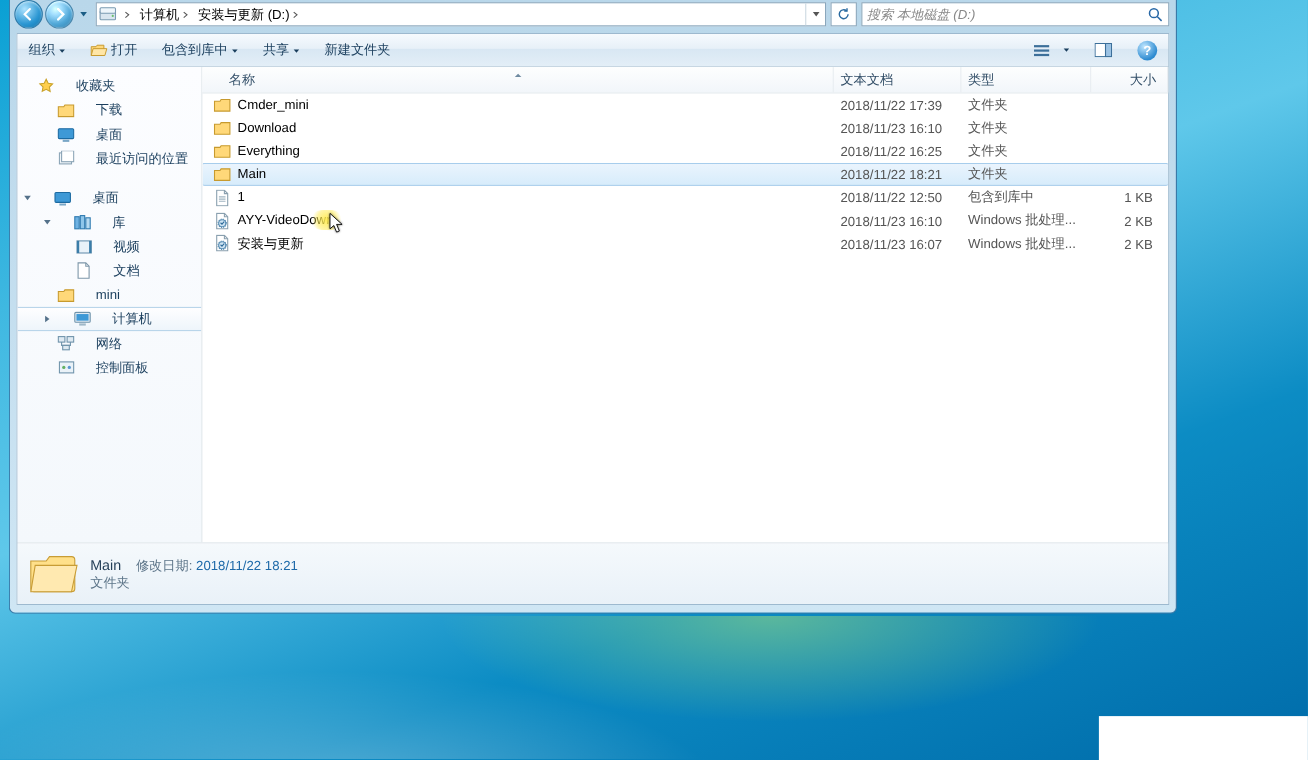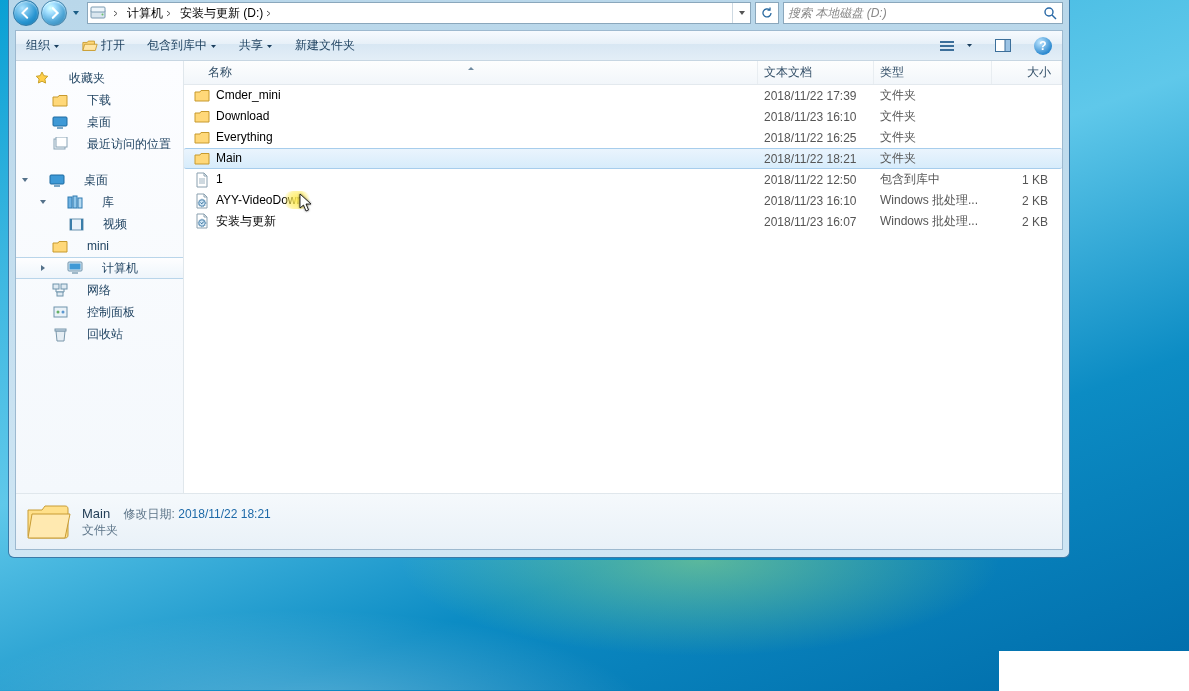--- a/index.html
+++ b/index.html
@@ -340,20 +340,29 @@
           <div class="navrow indent2">
             <span class="ic">
                 <svg width="15" height="13" viewBox="0 0 15 13">
                   <rect x="1" y="1" width="13" height="11" fill="#e9f2f9" stroke="#6a93b0"></rect>
                   <rect x="1" y="1" width="2" height="11" fill="#3a7da9"></rect>
                   <rect x="12" y="1" width="2" height="11" fill="#3a7da9"></rect>
                 </svg>
               </span>
             <span>视频</span>
           </div>
+          <div class="navrow indent2">
+            <span class="ic">
+                <svg class="txt-ic" viewBox="0 0 14 16">
+                  <path d="M2 1h7l3 3v11H2z" fill="#fff" stroke="#7d97a9"></path>
+                  <path d="M9 1v3h3" fill="none" stroke="#7d97a9"></path>
+                </svg>
+              </span>
+            <span>文档</span>
+          </div>
           <div class="navrow indent1">
             <span class="ic">
                 <svg class="folder-ic" viewBox="0 0 16 13">
                   <path d="M1 3h5l1-1.5h8V12H1z" fill="#ffd879" stroke="#c79a2e"></path>
                 </svg>
               </span>
             <span>mini</span>
           </div>
           <div class="navrow indent1 sel">
             <span class="exp">
@@ -383,29 +392,20 @@
           </div>
           <div class="navrow indent1">
             <span class="ic">
                 <svg width="15" height="14" viewBox="0 0 15 14">
                   <rect x="1" y="2" width="13" height="10" fill="#eaf2f8" stroke="#6f93ab"></rect>
                   <circle cx="5" cy="7" r="1.5" fill="#64b064"></circle>
                   <circle cx="10" cy="7" r="1.5" fill="#5a97d1"></circle>
                 </svg>
               </span>
             <span>控制面板</span>
-          </div>
-          <div class="navrow indent1">
-            <span class="ic">
-                <svg width="13" height="15" viewBox="0 0 13 15">
-                  <path d="M2 4h9l-1 10H3z" fill="#e6eef4" stroke="#7a97ab"></path>
-                  <rect x="1" y="2" width="11" height="2" fill="#cdddea" stroke="#7a97ab"></rect>
-                </svg>
-              </span>
-            <span>回收站</span>
           </div>
         </div>
       </div>
 
       <div class="listarea">
         <div class="colhead">
           <div class="col col-name">
             <span class="sort-ind"><svg viewBox="0 0 8 5">
                   <path d="M1 4 L4 1 L7 4 Z" fill="#6f8aa0"></path>
                 </svg></span>

